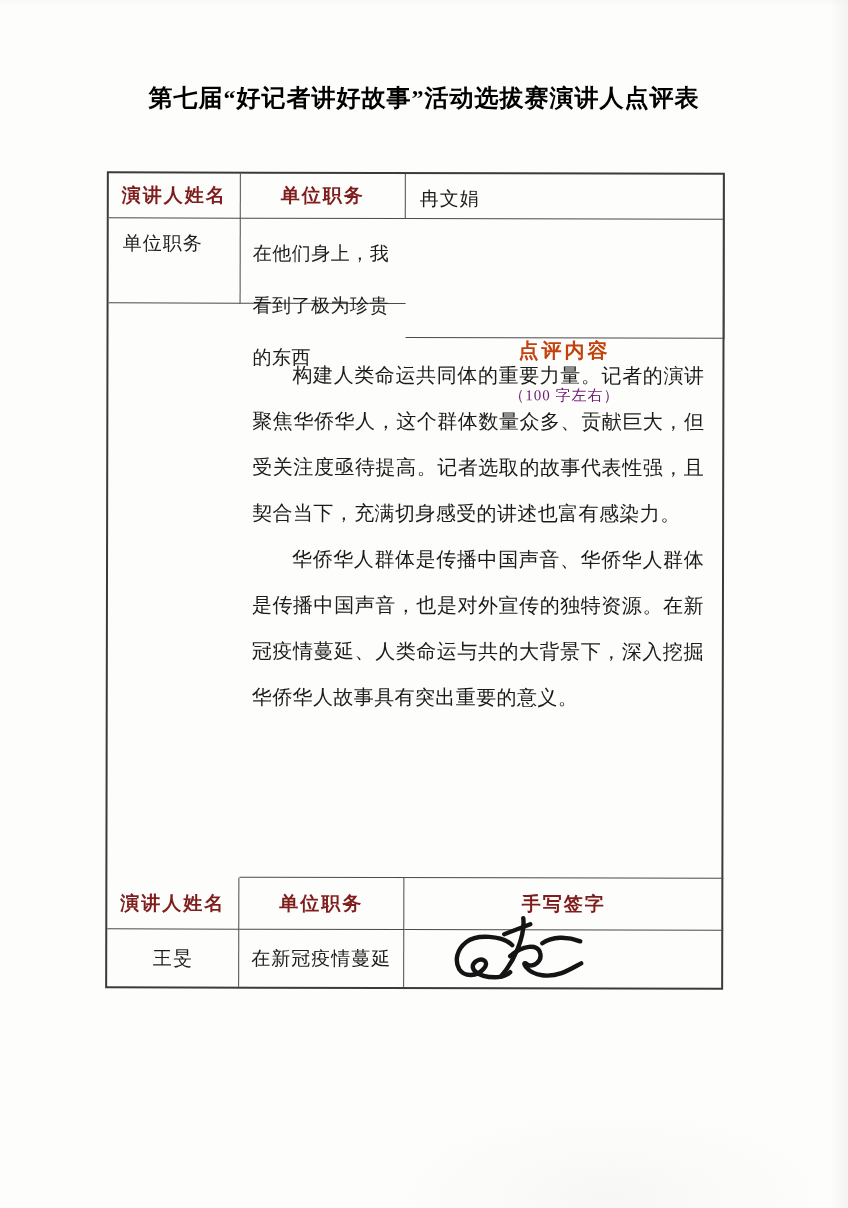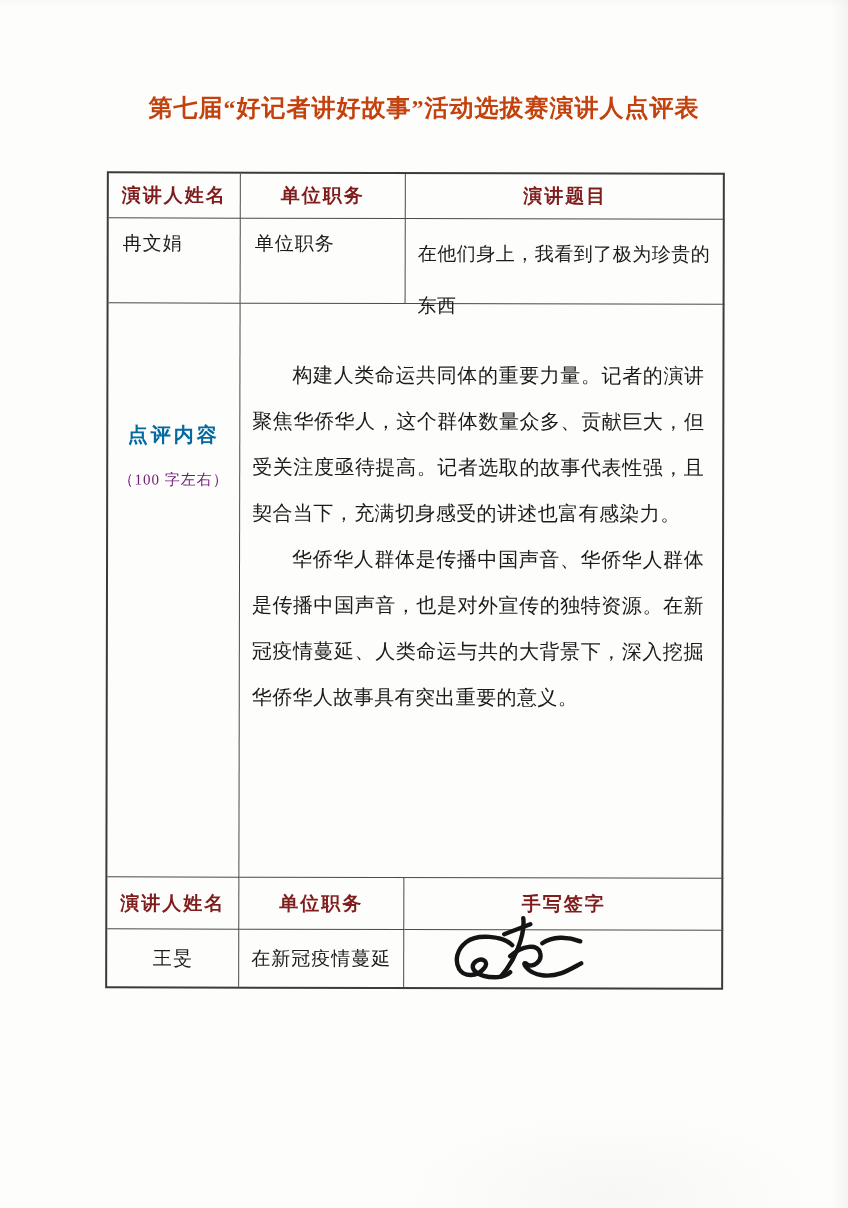--- a/index.html
+++ b/index.html
@@ -14,26 +14,26 @@
   
   .scan-artifacts {
     position: absolute; inset: 0; pointer-events: none;
     background:
       linear-gradient(to left, rgba(160,160,160,0.10), rgba(160,160,160,0) 18px),
       linear-gradient(to bottom, rgba(180,180,180,0.05), rgba(180,180,180,0) 8px),
       radial-gradient(ellipse 300px 120px at 72% 99%, rgba(150,150,150,0.06), rgba(150,150,150,0) 70%);
   }
   .page-title {
     position: absolute;
-    top: 92px; left: 0; width: 100%;
+    top: 82px; left: 0; width: 100%;
     text-align: center;
     font-size: 24px;
     font-weight: 700;
     letter-spacing: 1px;
-    color: #c2410c;
+    color: #000000;
   }
   .doc-table {
     position: absolute;
     left: 106px; top: 172px;
     width: 618px;
     display: grid;
     grid-template-columns: 132px 165px 319px;
     grid-template-rows: 45px 85px 574px 52px 57px;
     border: 2px solid #3b3b3b;
     transform: rotate(0.12deg);
@@ -69,21 +69,21 @@
   .label-cell {
     display: flex;
     flex-direction: column;
     align-items: center;
     padding-top: 118px;
   }
   .label-main {
     font-weight: 700;
     font-size: 20px;
     letter-spacing: 3px;
-    color: #0369a1;
+    color: #c2410c;
   }
   .label-sub {
     margin-top: 22px;
     font-size: 15px;
     letter-spacing: 1px;
     color: #701a75;
   }
   .comment-cell {
     grid-column: 2 / 4;
     padding: 48px 20px 0 12px;
@@ -120,21 +120,20 @@
 <div class="scan-artifacts"></div>
 
 <div>
 
   <h1 class="page-title">第七届“好记者讲好故事”活动选拔赛演讲人点评表</h1>
 
   <div class="doc-table">
 
     <div class="cell th">演讲人姓名</div>
     <div class="cell th">单位职务</div>
-    <div class="cell th last-col">演讲题目</div>
 
     <div class="cell data-top">冉文娟</div>
     <div class="cell data-top">单位职务</div>
     <div class="cell last-col topic-cell">在他们身上，我看到了极为珍贵的东西</div>
 
     <div class="cell label-cell">
       <div class="label-main">点评内容</div>
       <div class="label-sub">（100 字左右）</div>
     </div>
     <div class="cell last-col comment-cell">

